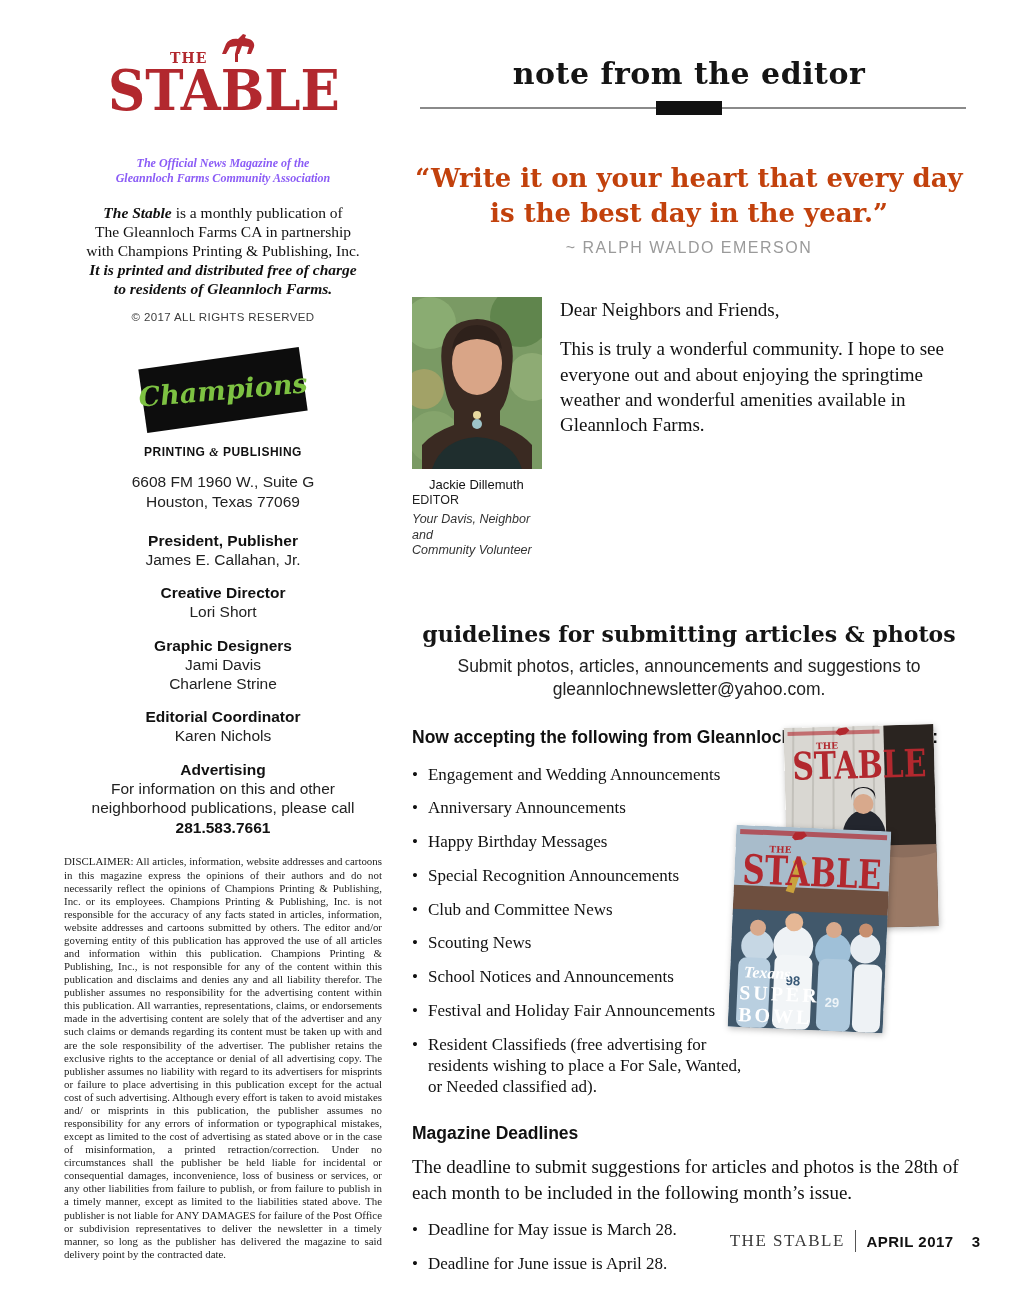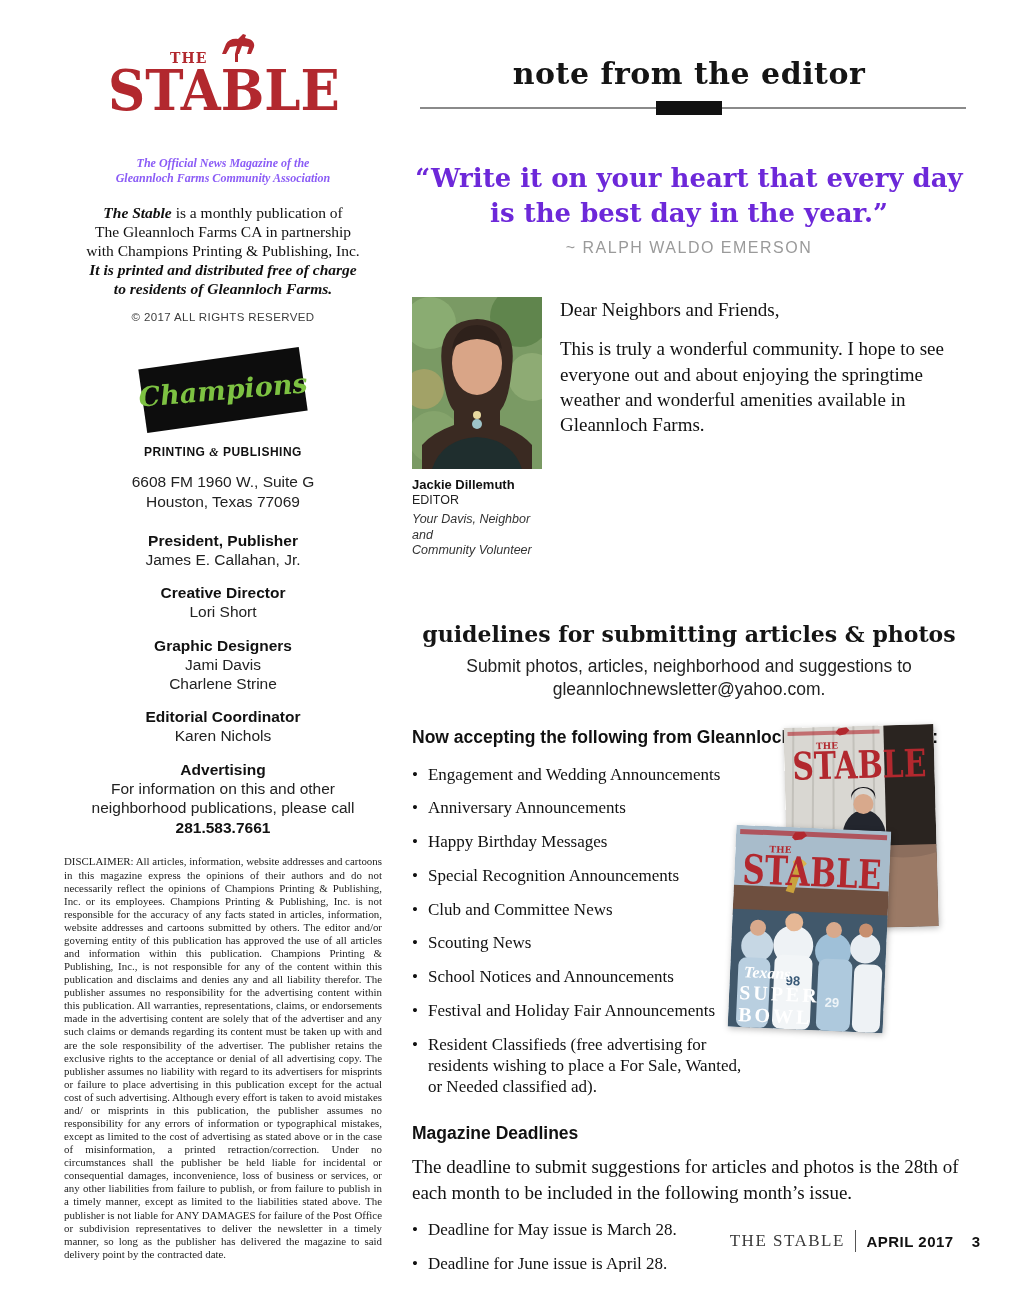--- a/index.html
+++ b/index.html
@@ -48,28 +48,28 @@
   
   .right-col { position:absolute; left:412px; top:56px; width:554px; }
 
   .section-head { text-align:center; font-family:"DejaVu Serif","Liberation Serif",serif;
     font-weight:bold; font-size:30px; color:#151515; letter-spacing:.5px; }
   .head-rule { position:relative; margin-top:10px; height:14px; }
   .head-rule .line { position:absolute; left:8px; right:0; top:6px; height:2px; background:#8a8a8a; }
   .head-rule .block { position:absolute; left:44%; top:0; width:66px; height:14px; background:#111; }
 
   .quote { margin-top:46px; text-align:center; font-family:"DejaVu Serif","Liberation Serif",serif;
-    font-weight:bold; font-size:26px; line-height:1.35; color:#6d28d9; }
+    font-weight:bold; font-size:26px; line-height:1.35; color:#c2410c; }
   .quote-attr { margin-top:8px; text-align:center; font-size:16px; letter-spacing:1.5px; color:#9a9a9a; }
 
   .editor-row { margin-top:40px; display:flex; gap:16px; }
   .photo-col { width:132px; flex:0 0 132px; }
   .photo-frame { width:130px; height:172px; overflow:hidden; background:#6a8f5a; }
   .photo-cap1 { margin-top:8px; font-size:13px; color:#111; }
-  .photo-cap1 .nm { font-weight:bold; }
+  .photo-cap1 .nm { font-weight:normal;margin-left:17px; }
   .photo-cap1 .rl { font-size:12.5px; color:#222; }
   .photo-cap2 { margin-top:5px; font-style:italic; font-size:12.5px; line-height:1.25; color:#333; }
 
   .letter { flex:1; font-family:"Liberation Serif",serif; font-size:19px; line-height:1.33; color:#111; }
   .letter p { margin-bottom:14px; }
 
   .guide-head { margin-top:62px; text-align:center; font-family:"DejaVu Serif","Liberation Serif",serif;
     font-weight:bold; font-size:22px; color:#151515; }
   .guide-sub { margin-top:8px; text-align:center; font-size:17.5px; line-height:1.3; color:#222; }
 
@@ -219,21 +219,21 @@
       </div>
 
       <div class="letter">
         <p>Dear Neighbors and Friends,</p>
         <p>This is truly a wonderful community. I hope to see everyone out and about enjoying the springtime weather and wonderful amenities available in Gleannloch Farms.</p>
       </div>
     </div>
 
     <div class="guide-head">guidelines for submitting articles &amp; photos</div>
     <div class="guide-sub">
-      <div>Submit photos, articles, neighborhood and suggestions to</div>
+      <div>Submit photos, articles, announcements and suggestions to</div>
       <div>gleannlochnewsletter@yahoo.com.</div>
     </div>
 
     <div class="accepting">Now accepting the following from Gleannloch Farms residents:</div>
 
     <div class="bullets">
       <div class="bullet-item">
           <span class="dot">•</span>
           <span>Engagement and Wedding Announcements</span>
         </div>

